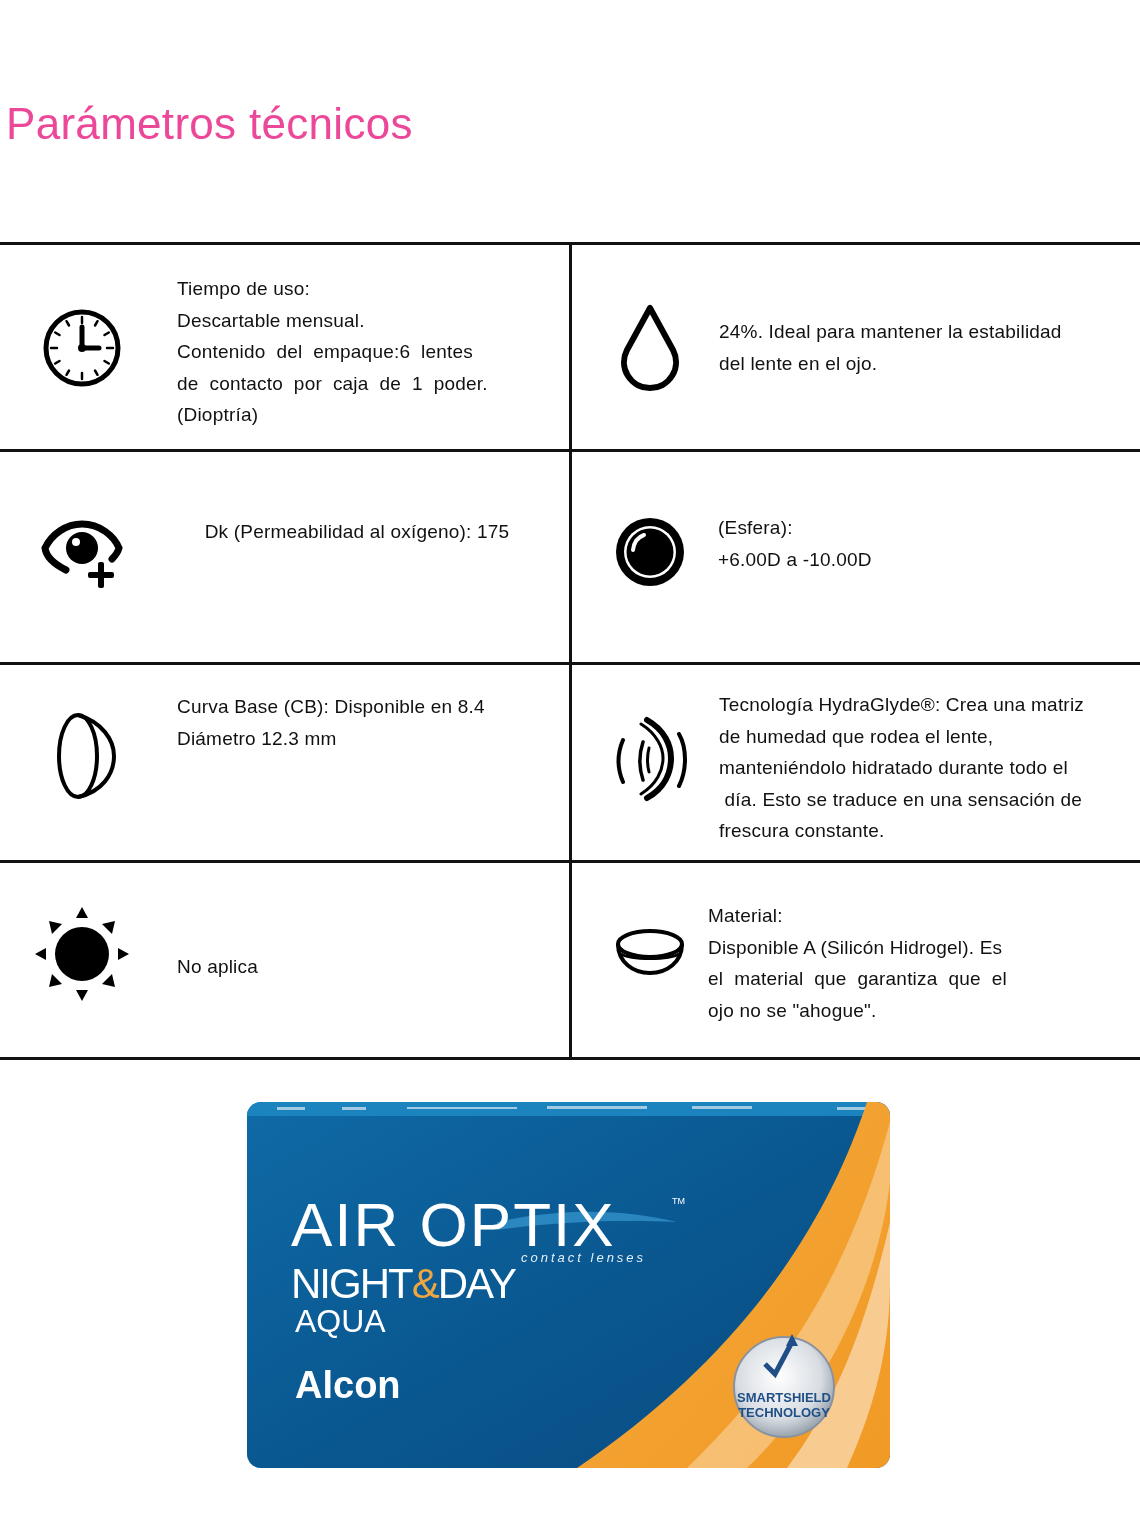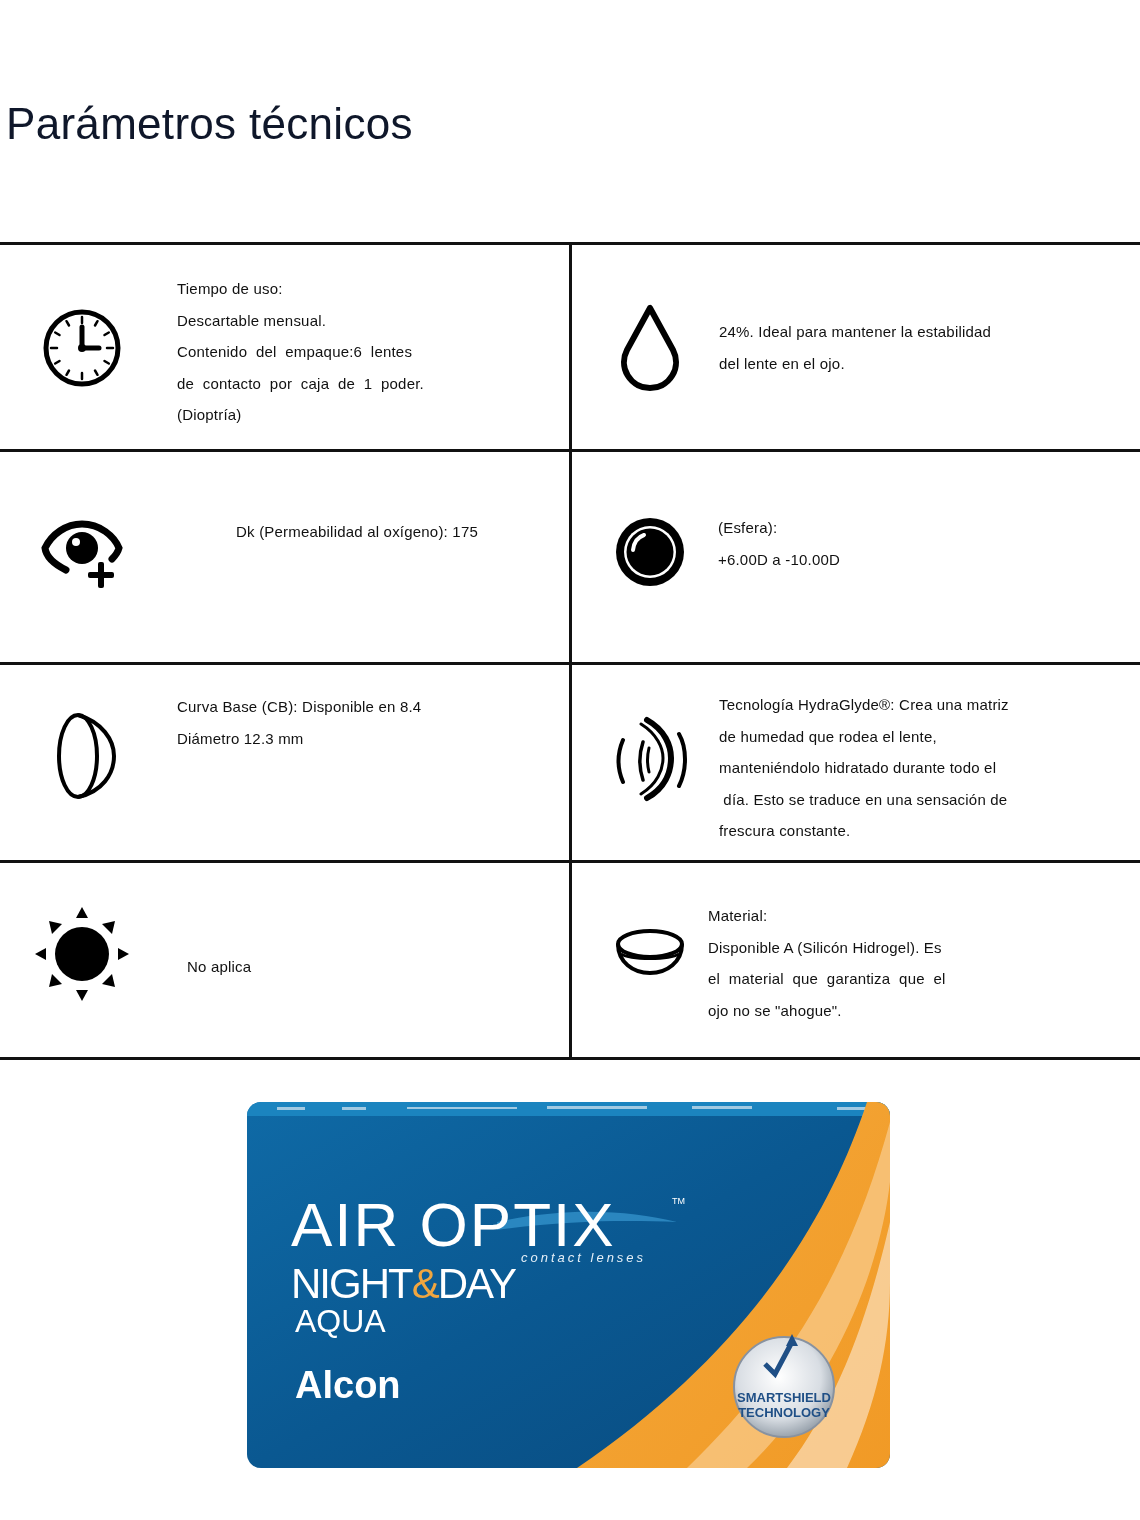--- a/index.html
+++ b/index.html
@@ -1,22 +1,22 @@
 <!DOCTYPE html>
 <html><head>
 <meta charset="utf-8">
 <style>
   html, body { margin:0; padding:0; background:#ffffff; }
   body { width:1140px; height:1520px; position:relative; overflow:hidden; font-family:"Liberation Sans", "DejaVu Sans", sans-serif; color:#111; }
-  .title { position:absolute; left:6px; top:96px; font-size:44px; font-weight:400; letter-spacing:0.3px; color:#0f172a; margin:0; line-height:56px; }
+  .title { position:absolute; left:6px; top:96px; font-size:44px; font-weight:400; letter-spacing:0.3px; color:#ec4899; margin:0; line-height:56px; }
   .grid { position:absolute; left:0; top:242px; width:1140px; height:818px; }
   .hline { position:absolute; left:0; width:1140px; height:3px; background:#111; }
   .vline { position:absolute; top:0; left:569px; width:3px; height:818px; background:#111; }
   .icon { position:absolute; display:flex; align-items:center; justify-content:center; }
-  .text { position:absolute; font-size:15px; line-height:31.5px; color:#111; letter-spacing:0.2px; }
+  .text { position:absolute; font-size:19px; line-height:31.5px; color:#111; letter-spacing:0.2px; }
   .text .line { display:block; white-space:pre; }
   .justify { text-align:justify; text-align-last:left; }
   .box { position:absolute; left:247px; top:1102px; width:643px; height:366px; overflow:hidden; border-radius:14px; }
   .box svg { display:block; }
 </style>
 </head>
 <body>
 
 <h1 class="title">Parámetros técnicos</h1>
 
@@ -131,21 +131,21 @@
         <path d="M50 97 L44 86 L56 86 Z"></path>
         <path d="M3 50 L14 44 L14 56 Z"></path>
         <path d="M97 50 L86 44 L86 56 Z"></path>
         <path d="M17 17 L20 30 L30 20 Z"></path>
         <path d="M83 17 L80 30 L70 20 Z"></path>
         <path d="M17 83 L20 70 L30 80 Z"></path>
         <path d="M83 83 L80 70 L70 80 Z"></path>
       </g>
     </svg>
   </div>
-  <div class="text" style="left:187px; top:709px; width:360px;">
+  <div class="text" style="left:177px; top:709px; width:360px;">
     <span class="line">No aplica</span>
   </div>
 
   <div class="icon" style="left:614px; top:686px; width:72px; height:50px;">
     <svg width="70" height="50" viewBox="0 0 70 50">
       <ellipse cx="35" cy="16" rx="32" ry="13" fill="none" stroke="#000" stroke-width="4"></ellipse>
       <path d="M3 16 C3 34 18 45 35 45 C52 45 67 34 67 16" fill="none" stroke="#000" stroke-width="4"></path>
       <path d="M6 26 C16 32 54 32 64 26" fill="none" stroke="#000" stroke-width="3"></path>
     </svg>
   </div>

